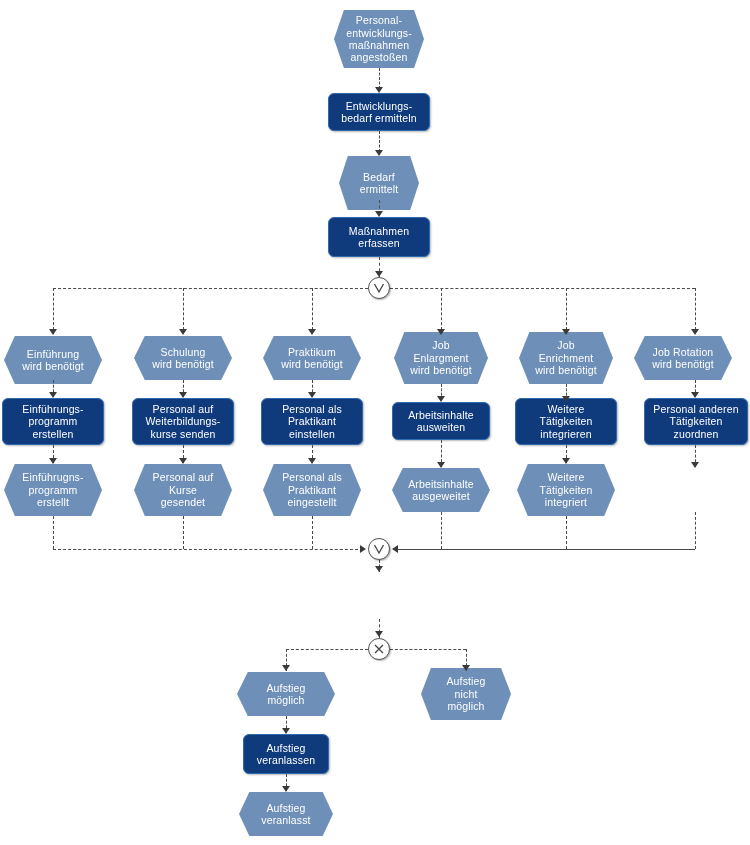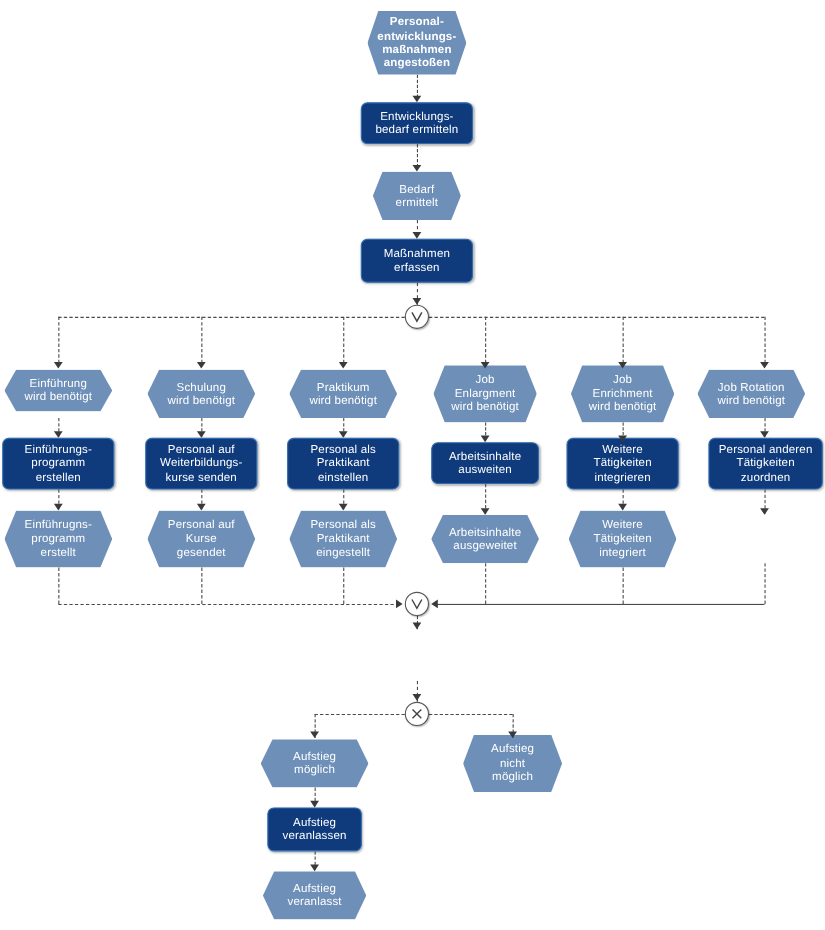--- a/index.html
+++ b/index.html
@@ -37,35 +37,35 @@
   .arr-l{position:absolute;width:0;height:0;border-top:4px solid transparent;
          border-bottom:4px solid transparent;border-right:6px solid #3a3a3a;z-index:3;}
   .arr-r{position:absolute;width:0;height:0;border-top:4px solid transparent;
          border-bottom:4px solid transparent;border-left:6px solid #3a3a3a;z-index:3;}
 </style>
 </head>
 <body>
 
 <div id="canvas">
 
-  <div class="node event" style="left:334px;top:10px;width:90px;height:58px;font-weight:bold;">
+  <div class="node event" style="left:334px;top:10px;width:90px;height:58px;">
     <span>Personal-<br>entwicklungs-<br>maßnahmen<br>angestoßen</span>
   </div>
 
   <div class="v-dash" style="left:379px;top:68px;height:21px;"></div>
   <div class="arr-d" style="left:375px;top:87px;"></div>
 
   <div class="node func" style="left:328px;top:93px;width:102px;height:38px;">
     <span>Entwicklungs-<br>bedarf ermitteln</span>
   </div>
 
   <div class="v-dash" style="left:379px;top:131px;height:21px;"></div>
   <div class="arr-d" style="left:375px;top:150px;"></div>
 
-  <div class="node event" style="left:339px;top:156px;width:80px;height:44px;">
+  <div class="node event" style="left:339px;top:156px;width:80px;height:54px;">
     <span>Bedarf<br>ermittelt</span>
   </div>
 
   <div class="v-dash" style="left:379px;top:200px;height:14px;"></div>
   <div class="arr-d" style="left:375px;top:211px;"></div>
 
   <div class="node func" style="left:328px;top:217px;width:102px;height:40px;">
     <span>Maßnahmen<br>erfassen</span>
   </div>
 
@@ -87,21 +87,21 @@
   <div class="arr-d" style="left:179px;top:329px;"></div>
   <div class="v-dash" style="left:312px;top:288px;height:42px;"></div>
   <div class="arr-d" style="left:308px;top:329px;"></div>
   <div class="v-dash" style="left:441px;top:288px;height:42px;"></div>
   <div class="arr-d" style="left:437px;top:329px;"></div>
   <div class="v-dash" style="left:566px;top:288px;height:42px;"></div>
   <div class="arr-d" style="left:562px;top:329px;"></div>
   <div class="v-dash" style="left:695px;top:288px;height:42px;"></div>
   <div class="arr-d" style="left:691px;top:329px;"></div>
 
-  <div class="node event" style="left:4px;top:336px;width:98px;height:38px;">
+  <div class="node event" style="left:4px;top:336px;width:98px;height:48px;">
     <span>Einführung<br>wird benötigt</span>
   </div>
   <div class="v-dash" style="left:53px;top:380px;height:17px;"></div>
   <div class="arr-d" style="left:49px;top:392px;"></div>
   <div class="node func" style="left:2px;top:398px;width:102px;height:47px;">
     <span>Einführungs-<br>programm<br>erstellen</span>
   </div>
   <div class="v-dash" style="left:53px;top:445px;height:18px;"></div>
   <div class="arr-d" style="left:49px;top:458px;"></div>
   <div class="node event" style="left:4px;top:464px;width:98px;height:52px;">

